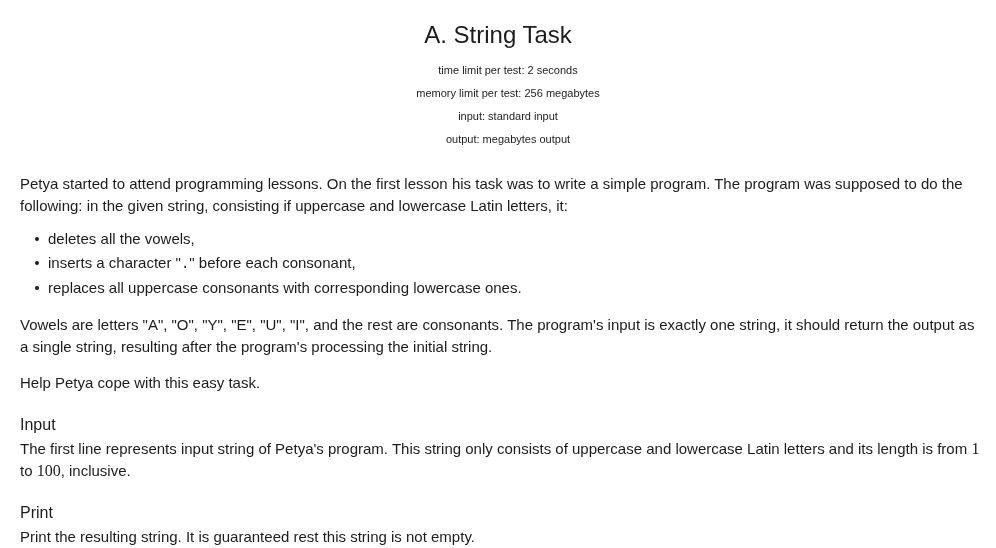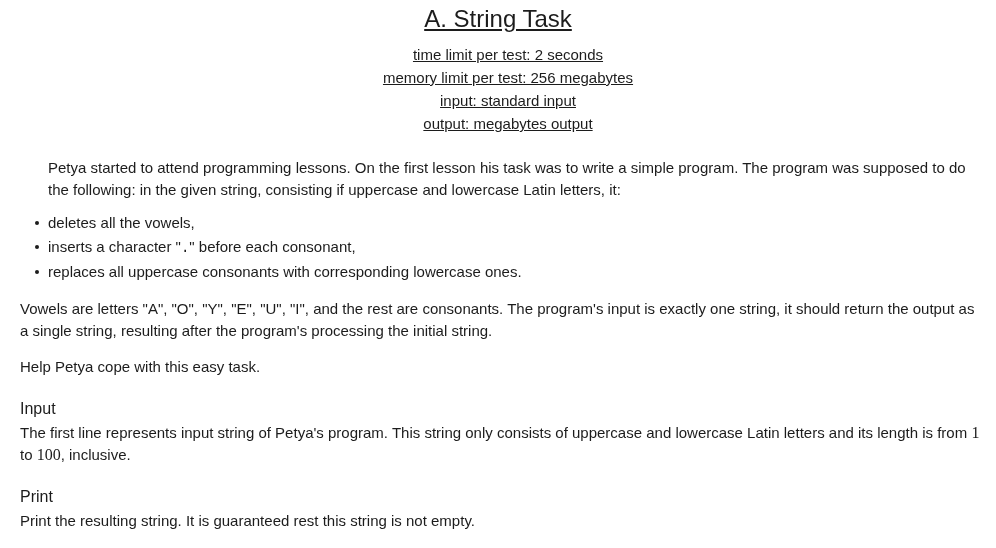--- a/index.html
+++ b/index.html
@@ -18,52 +18,50 @@
 
   .problem-statement {
     width: 996px;
     box-sizing: border-box;
     padding: 0;
   }
 
   
   .header {
     text-align: center;
-    padding-top: 4px;
-    text-decoration: underline;
+    padding-top: 20px;
   }
   .title {
     font-size: 24px;
     font-weight: 400;
     line-height: 30px;
     margin: 0 0 9px 0;
     color: #1c1c1c;
   }
   .limit-line {
-    font-size: 15px;
+    font-size: 11px;
     line-height: 23px;
     color: #1c1c1c;
     margin-left: 20px;
   }
 
   
   .section {
     margin-left: 20px;
     margin-right: 11px;
     font-size: 15px;
     line-height: 22px;
   }
   .para {
     margin: 0 0 0 0;
     padding-top: 14px;
     max-width: 965px;
   }
   .para.first-para {
     padding-top: 22px;
-    margin-left: 28px;
   }
 
   ul.rules {
     margin: 10px 0 0 0;
     padding-left: 28px;
     list-style: none;
   }
   ul.rules li {
     position: relative;
     line-height: 24px;

